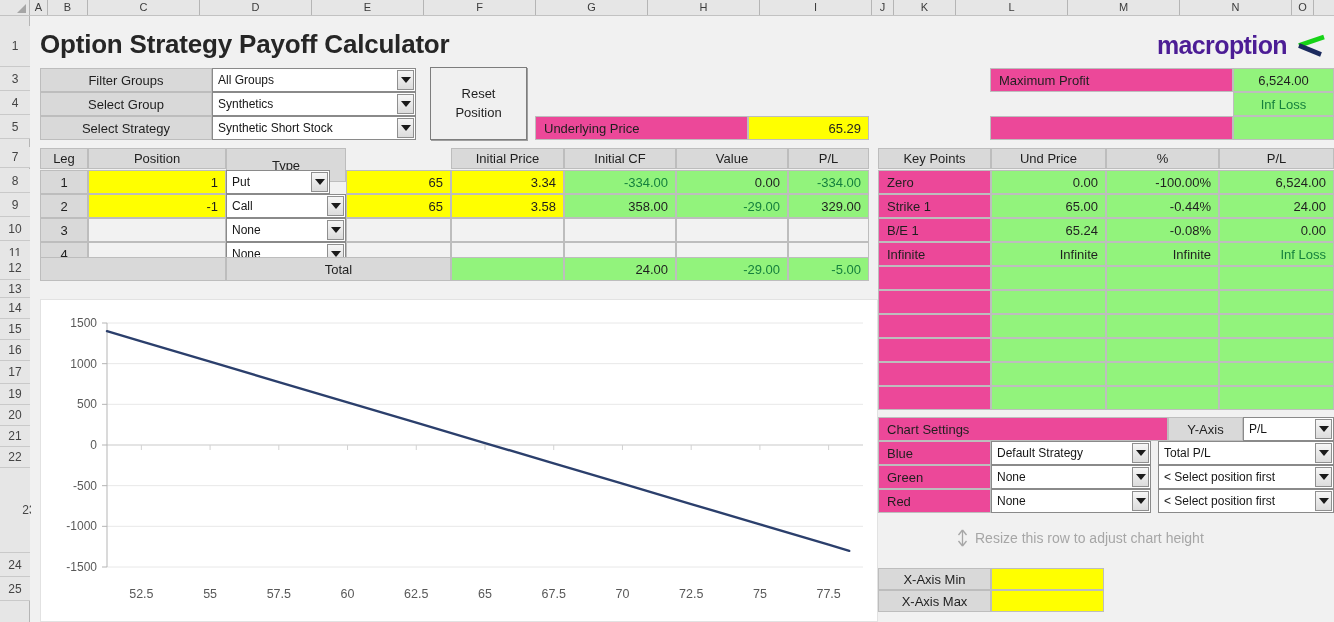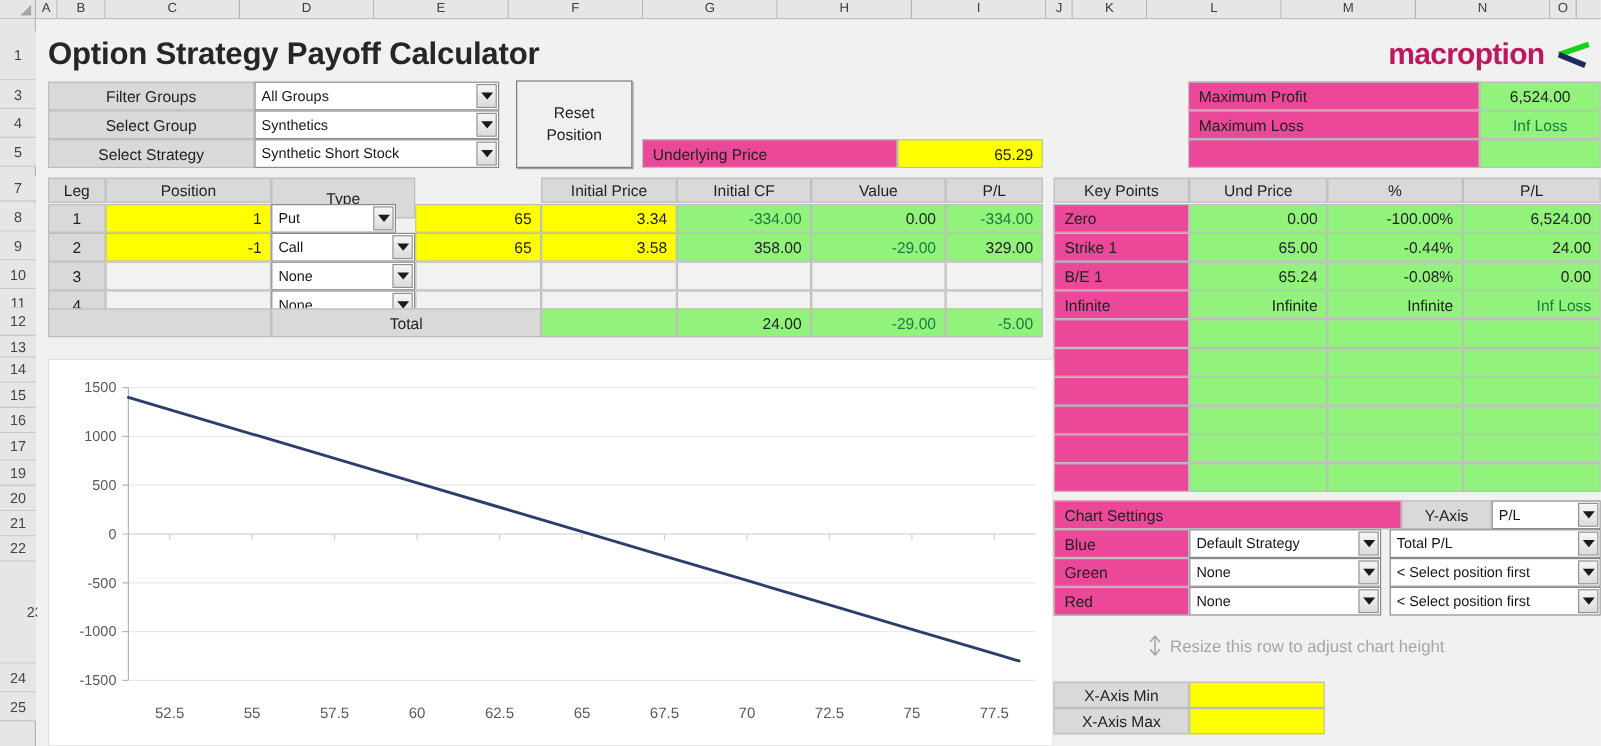--- a/index.html
+++ b/index.html
@@ -54,21 +54,21 @@
   .title {
     position: absolute; left: 9px; top: 12px;
     font-size: 26px; font-weight: bold; color: #262626;
     letter-spacing: -0.2px; white-space: nowrap;
   }
   .logo {
     position: absolute; right: 8px; top: 14px;
     display: flex; align-items: center; gap: 7px;
   }
   .logo-text {
-    font-size: 25px; font-weight: bold; color: #be185d; letter-spacing: -0.6px;
+    font-size: 25px; font-weight: bold; color: #4c1d95; letter-spacing: -0.6px;
   }
   .logo-mark { width: 32px; height: 24px; }
 
   
   .cell {
     position: absolute;
     border: 1px solid #bdbdbd;
     font-size: 13px; color: #1f1f1f;
     display: flex; align-items: center;
     overflow: hidden; white-space: nowrap;
@@ -206,21 +206,20 @@
         <div>Position</div>
       </div>
     </div>
 
     <div class="cell lbl-l" style="left:504px; top:99px; width:213px; height:24px;">Underlying Price</div>
     <div class="cell yel" style="left:717px; top:99px; width:121px; height:24px;">65.29</div>
 
     <div class="cell lbl-l" style="left:959px; top:51px; width:243px; height:24px;">Maximum Profit</div>
     <div class="cell grn-c" style="left:1202px; top:51px; width:101px; height:24px;">6,524.00</div>
 
-    <div class="cell lbl-l" style="left:959px; top:75px; width:243px; height:24px;">Maximum Loss</div>
     <div class="cell grn-c neg" style="left:1202px; top:75px; width:101px; height:24px;">Inf Loss</div>
 
     <div class="cell lbl-l" style="left:959px; top:99px; width:243px; height:24px;"></div>
     <div class="cell grn-c" style="left:1202px; top:99px; width:101px; height:24px;"></div>
 
     <div class="cell lbl" style="left:9px;   top:131px; width:48px;  height:21px;">Leg</div>
     <div class="cell lbl" style="left:57px;  top:131px; width:138px; height:21px;">Position</div>
     <div class="cell lbl" style="left:195px; top:131px; width:120px; height:34px;">Type</div>
     <div class="cell lbl" style="left:315px; top:131px; width:105px; height:21px;margin-top:30px;">Strike</div>
     <div class="cell lbl" style="left:420px; top:131px; width:113px; height:21px;">Initial Price</div>

